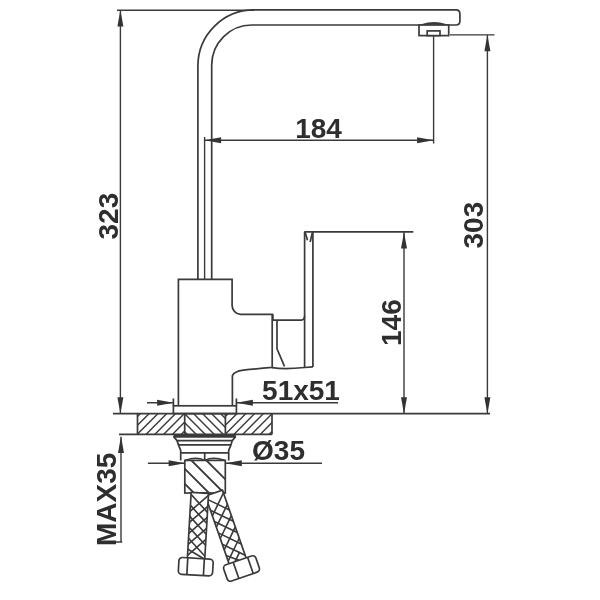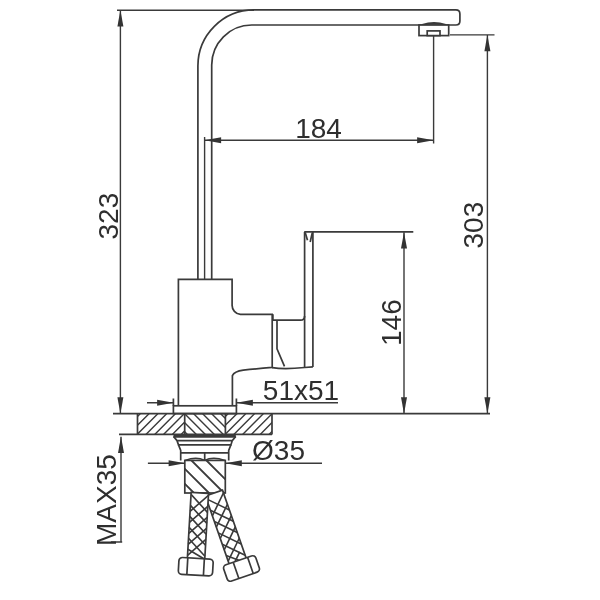--- a/index.html
+++ b/index.html
@@ -1,16 +1,16 @@
 <!DOCTYPE html>
 <html><head>
 <meta charset="utf-8">
 <style>
 html,body{margin:0;padding:0;background:#ffffff;}
-#wrap{width:600px;height:600px;position:relative;background:#fff;overflow:hidden;}
+#wrap{width:600px;height:600px;position:relative;background:#fff;overflow:hidden;font-weight:bold;}
 text{font-family:"Liberation Sans", sans-serif;fill:#2e2e2e;}
 </style>
 </head>
 <body>
 <div id="wrap">
 <svg width="600" height="600" viewBox="0 0 600 600">
 <defs>
 <clipPath id="deckL">
           <rect x="137.5" y="413.7" width="47.2" height="20.7"></rect>
         </clipPath>

